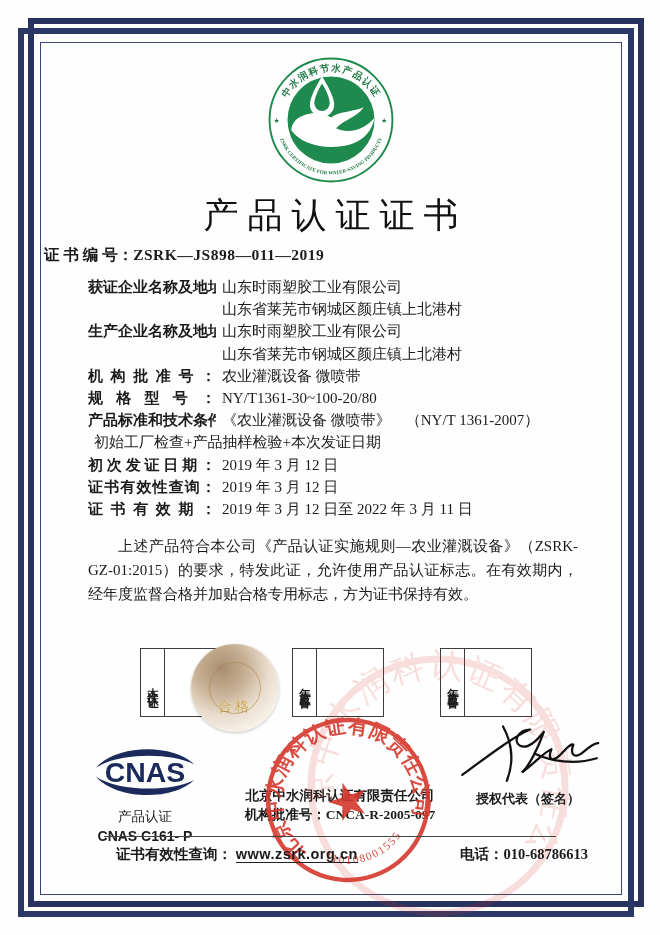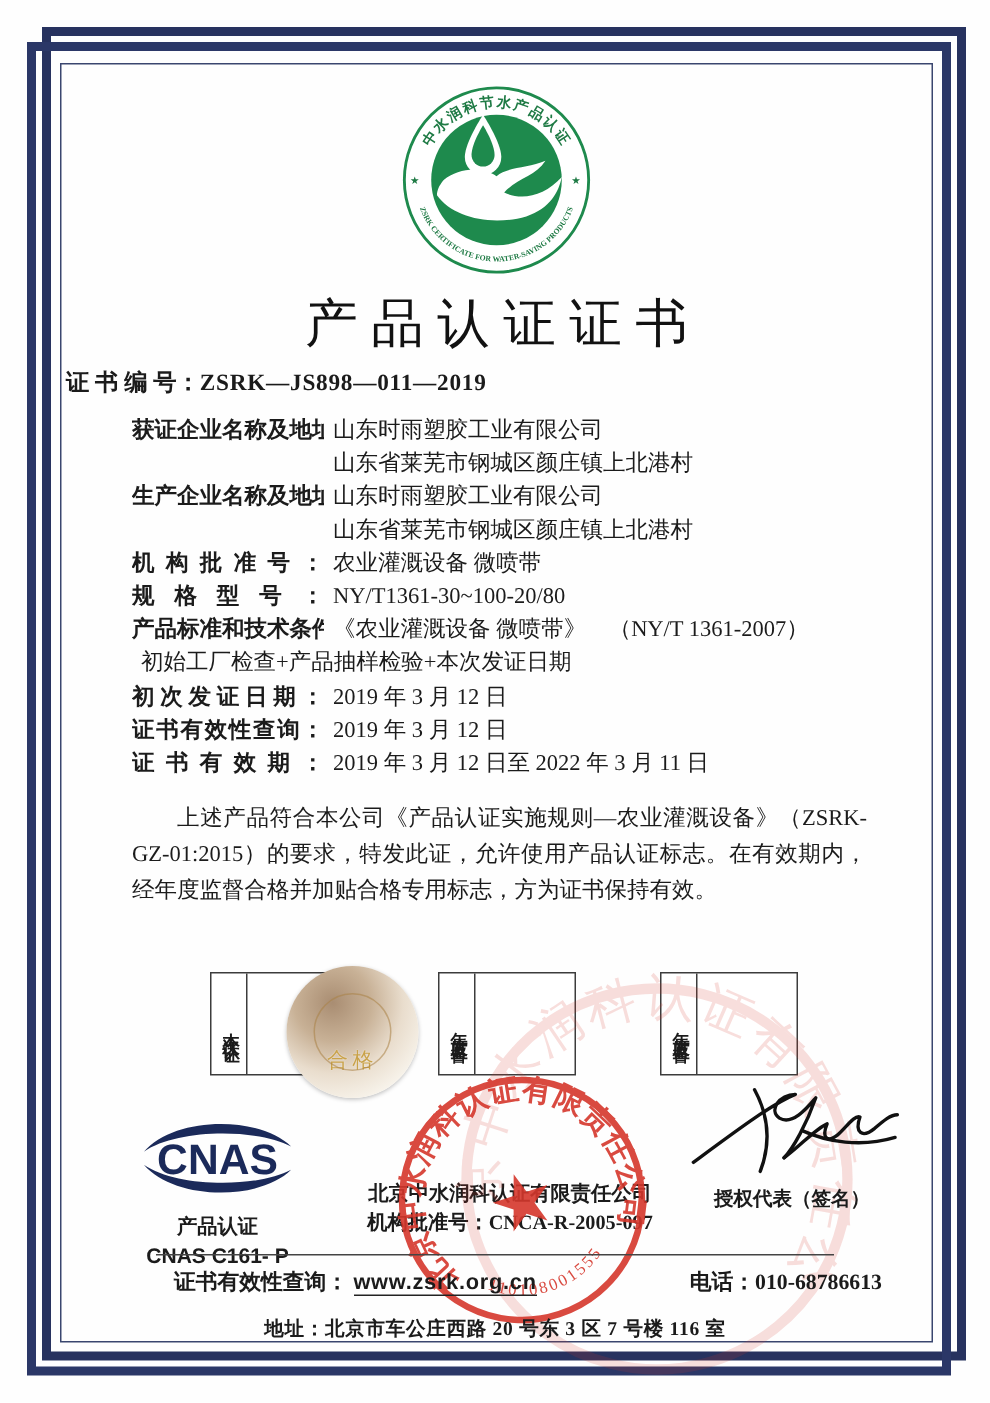--- a/index.html
+++ b/index.html
@@ -86,21 +86,21 @@
     position:absolute;left:18px;top:18px;right:18px;bottom:18px;
     border:1px solid rgba(170,130,70,.55);border-radius:50%;
   }
   .sticker .pass{
     color:#c9a24a;font-size:14px;font-weight:normal;letter-spacing:3px;
     margin-bottom:16px;text-shadow:0 0 1px rgba(255,255,255,.8);
   }
 
   .cnas-block{position:absolute;left:84px;top:742px;width:122px;text-align:center;}
   .cnas-block svg{width:118px;height:62px;}
-  .cnas-line1{font-size:13.5px;font-weight:bold;margin-top:0px;}
+  .cnas-line1{font-size:13.5px;font-weight:normal;margin-top:0px;}
   .cnas-line2{font-family:"Liberation Sans",sans-serif;font-size:14px;font-weight:bold;margin-top:2px;}
 
   .issuer{position:absolute;left:236px;top:786px;width:208px;text-align:center;
     font-size:13.5px;font-weight:bold;line-height:19px;}
 
   .stamp{position:absolute;left:262px;top:714px;width:172px;height:172px;opacity:.9;}
   .stamp svg{width:100%;height:100%;}
   .stamp-ghost{position:absolute;left:300px;top:648px;width:276px;height:276px;opacity:.16;}
   .stamp-ghost svg{width:100%;height:100%;}
 
@@ -293,15 +293,14 @@
   <div class="divider"></div>
 
   <div class="query-line">
     <span>
       <span>证书有效性查询：</span>
       <span class="url">www.zsrk.org.cn</span>
     </span>
     <span>电话：010-68786613</span>
   </div>
 
-  <div class="address">地址：北京市车公庄西路 20 号东 3 区 7 号楼 116 室</div>
 
 </div>
 
 </body></html>

